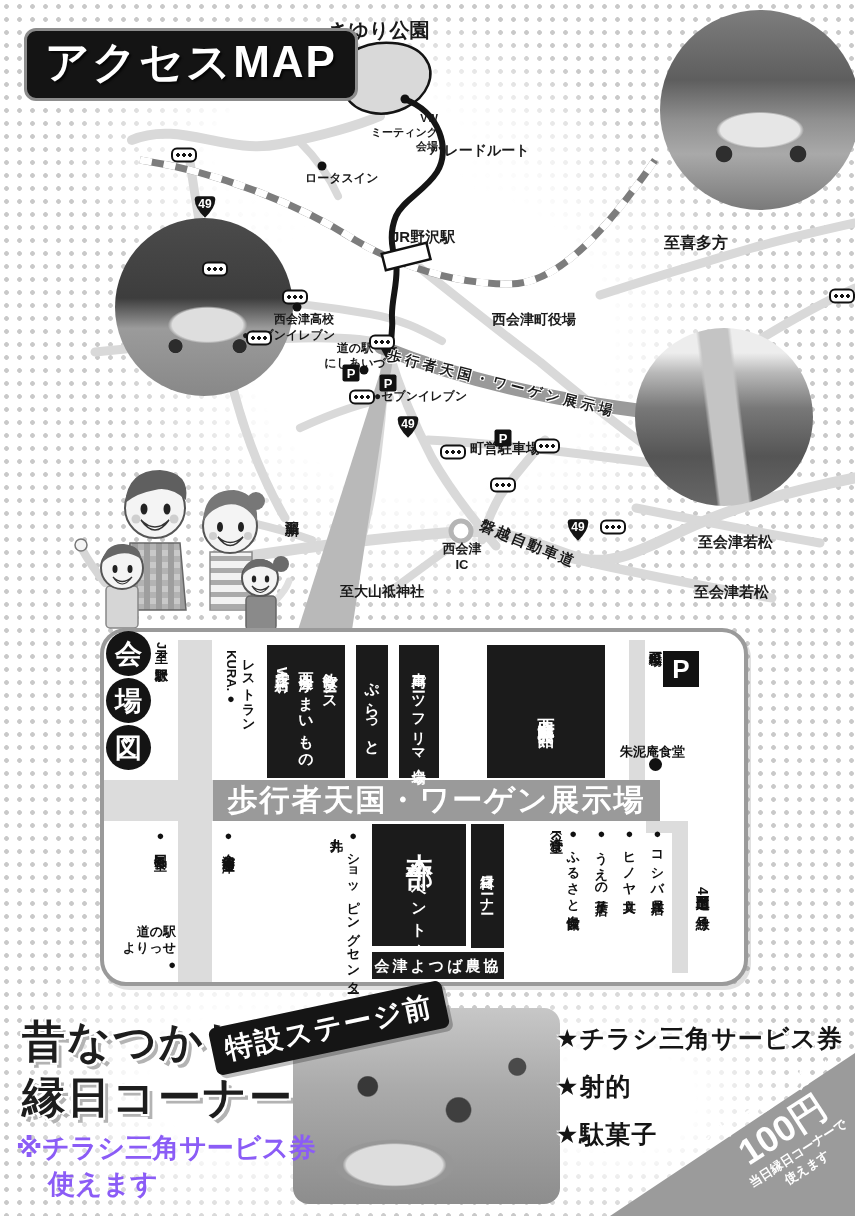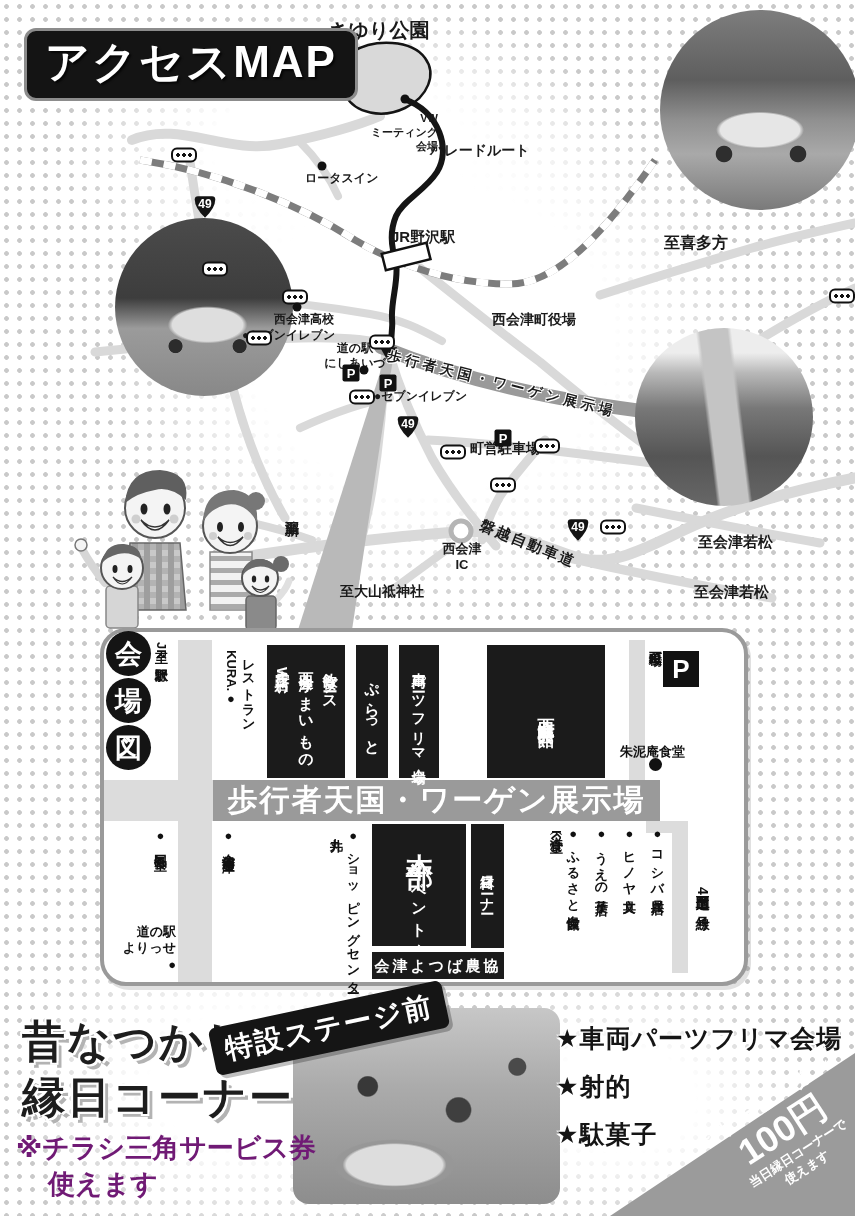--- a/index.html
+++ b/index.html
@@ -94,21 +94,21 @@
   .small-dot{position:absolute;width:13px;height:13px;border-radius:50%;background:#111;z-index:4;}
 
   
   .ennichi-title{position:absolute;left:22px;top:1014px;z-index:4;font-size:43px;
     font-weight:900;color:#1d1d1d;line-height:1.3;letter-spacing:2px;
     text-shadow:-2px -2px 0 #fff,2px -2px 0 #fff,-2px 2px 0 #fff,2px 2px 0 #fff,5px 5px 0 #b3b3b3;}
   .stage-badge{position:absolute;left:210px;top:1004px;z-index:5;background:#151515;color:#fff;
     font-size:28px;font-weight:800;letter-spacing:2px;padding:5px 13px;border-radius:7px;
     transform:rotate(-12deg);box-shadow:3px 4px 0 rgba(0,0,0,.25);white-space:nowrap;}
   .ennichi-note{position:absolute;left:16px;top:1130px;z-index:4;font-size:27px;font-weight:800;
-    color:#701a75;line-height:1.35;}
+    color:#8b5cf6;line-height:1.35;}
   .ennichi-note .indent{margin-left:32px;}
   .photo-festival{position:absolute;left:293px;top:1008px;width:267px;height:196px;
     border-radius:16px;z-index:4;
     background:
       radial-gradient(ellipse 100px 42px at 38% 80%,#ddd 0 48%,#979797 52% 58%,rgba(0,0,0,0) 61%),
       radial-gradient(circle 20px at 62% 52%,#3f3f3f 0 60%,rgba(0,0,0,0) 67%),
       radial-gradient(circle 16px at 28% 40%,#383838 0 60%,rgba(0,0,0,0) 68%),
       radial-gradient(circle 14px at 84% 30%,#4a4a4a 0 60%,rgba(0,0,0,0) 68%),
       linear-gradient(180deg,#c7c7c7 0%,#ababab 40%,#8d8d8d 100%);}
   #star-list{position:absolute;left:556px;top:1022px;z-index:4;display:flex;
@@ -347,21 +347,21 @@
     <div>昔なつかし</div>
     <div>縁日コーナー</div>
   </div>
   <div class="stage-badge">特設ステージ前</div>
   <div class="photo-festival"></div>
   <div class="ennichi-note">
     <div>※チラシ三角サービス券</div>
     <div class="indent">使えます</div>
   </div>
   <div id="star-list">
-      <div class="star-item">★車両パーツフリマ会場</div>
+      <div class="star-item">★チラシ三角サービス券</div>
       <div class="star-item">★射的</div>
       <div class="star-item">★駄菓子</div>
     </div>
 
   <div class="corner-banner"></div>
   <div class="banner-text">
     <div class="banner-line1">
       <span class="deco">≋</span>
       <span>サービス券</span>
       <span class="deco">≋</span>

